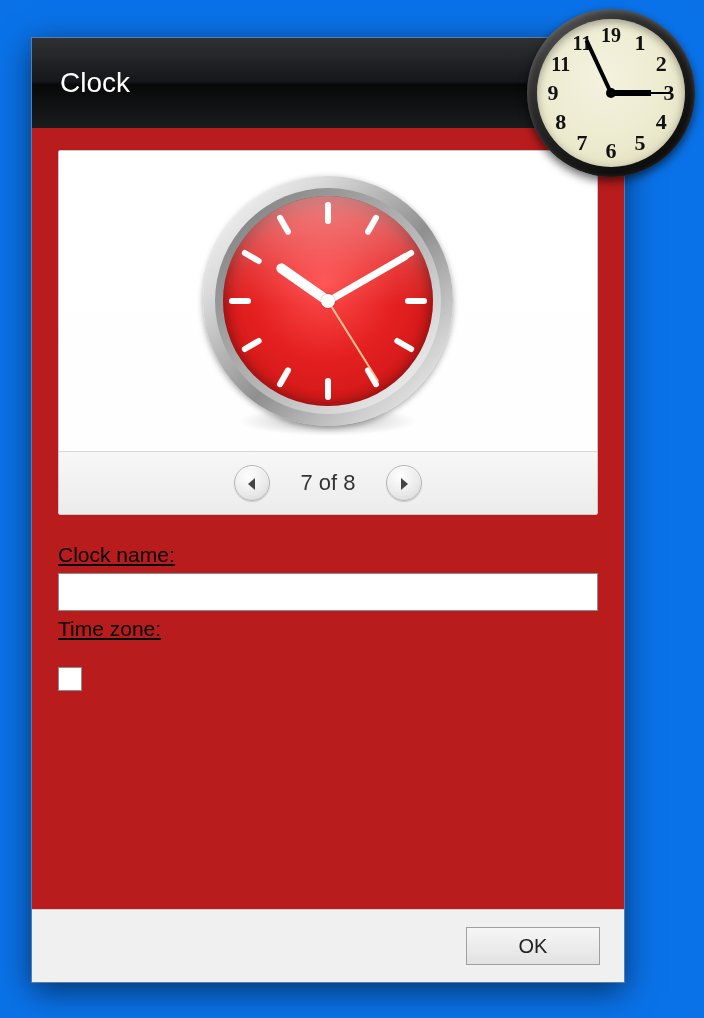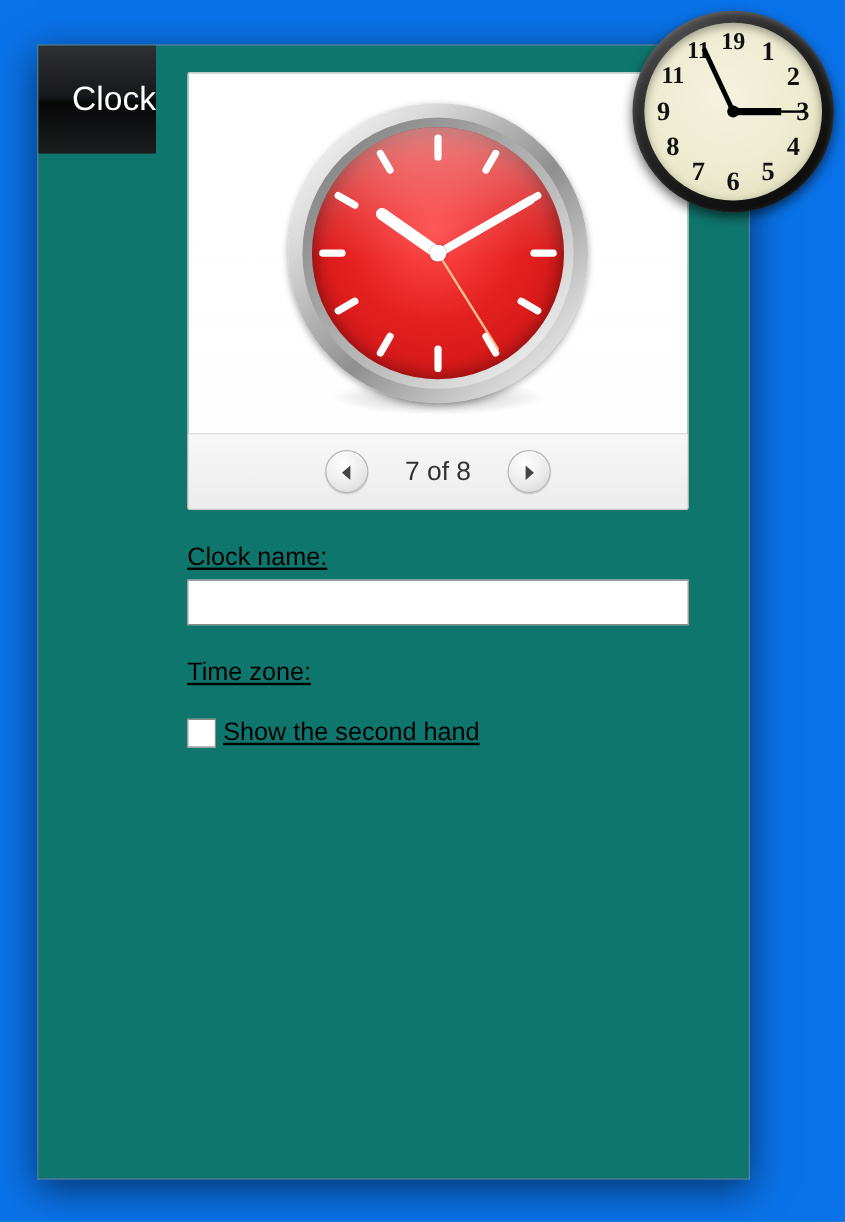--- a/index.html
+++ b/index.html
@@ -63,25 +63,25 @@
     background: #000;
   }
 
   
   .dialog {
     position: absolute;
     left: 31px;
     top: 37px;
     width: 592px;
     height: 944px;
-    background: #0f766e;
+    background: #b91c1c;
     border: 1px solid #5a7ca8;
     box-shadow: 0 8px 30px rgba(0,0,0,0.55);
     display: flex;
-    flex-direction: row;
+    flex-direction: column;
   }
   .titlebar {
     height: 90px;
     background: linear-gradient(to bottom, #2e3033 0%, #15171a 48%, #080809 52%, #1a1c1e 100%);
     color: #fff;
     font-size: 28px;
     font-weight: 400;
     padding-left: 28px;
     display: flex;
     align-items: center;
@@ -353,28 +353,28 @@
           </span>
         </div>
       </div>
     </div>
 
     <div class="form-area">
 
       <div class="field-label">Clock name:</div>
       <input class="text-input" type="text" value="" style="">
 
-      <div class="field-label" style="margin-top:28px;">Time zone:</div>
+      <div class="field-label" style="margin-top:6px;">Time zone:</div>
 
       <div class="check-row">
         <div class="checkbox"></div>
-        <span>Show the second hand</span>
       </div>
 
     </div>
 
     <div style="flex:1"></div>
   </div>
 
   <div class="button-bar">
+    <button class="push-btn">OK</button>
   </div>
 
 </div>
 
 </body></html>

